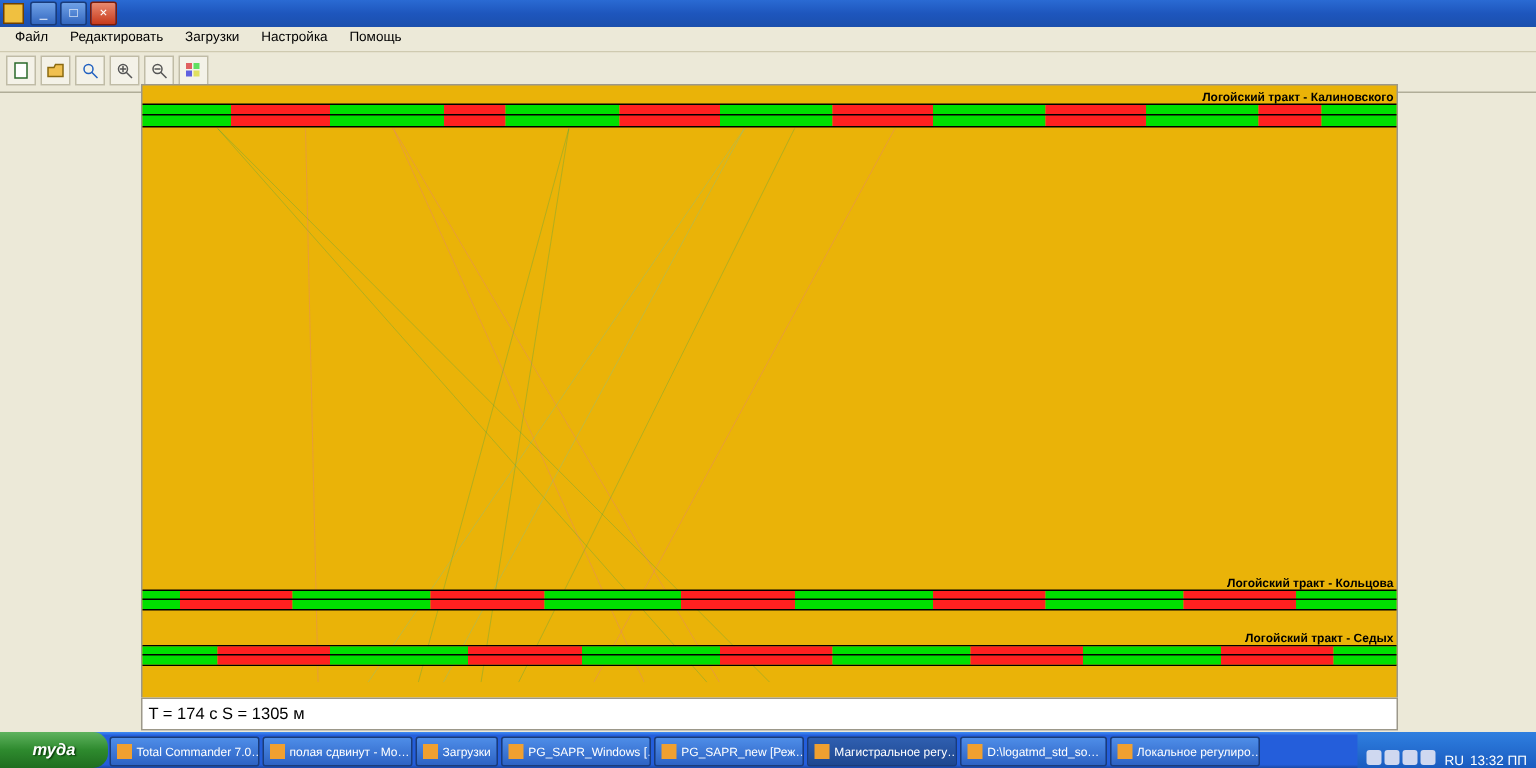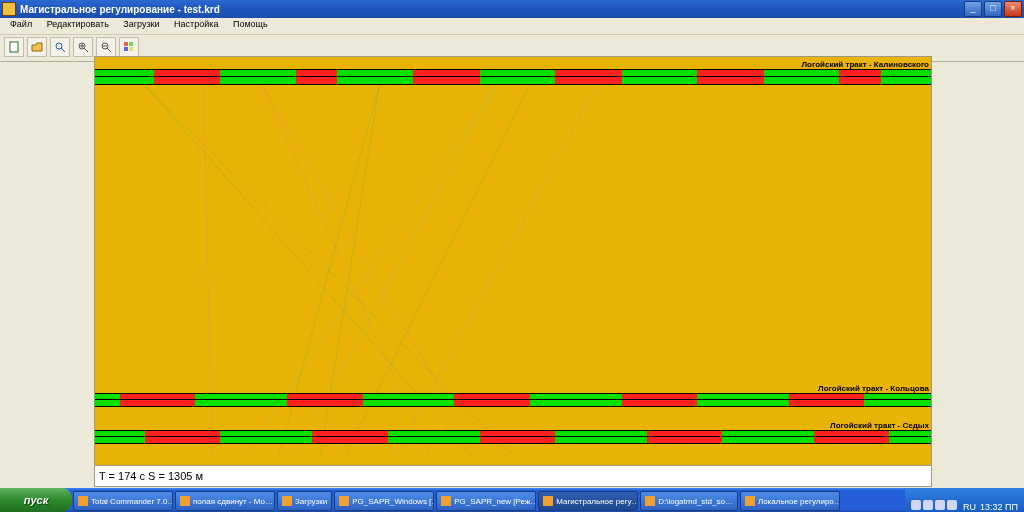--- a/index.html
+++ b/index.html
@@ -185,21 +185,20 @@
   .tray-icons span {
     display:inline-block; width:10px; height:10px;
     background:#cfd8f0; border-radius:2px; margin-right:2px;
   }
 </style>
 </head>
 <body>
 
 <div class="titlebar">
   <div class="app-icon"></div>
-  <div class="title-text">Магистральное регулирование - test.krd</div>
   <div class="win-btns">
     <div class="win-btn">_</div>
     <div class="win-btn">□</div>
     <div class="win-btn close">×</div>
   </div>
 </div>
 
 <div class="menubar">
   <span>Файл</span>
   <span>Редактировать</span>
@@ -313,21 +312,21 @@
       </div>
       <div class="mid-line" style="top: calc(91% + 6px);"></div>
     </div>
 </div>
 
 <div class="status-line">
   <span class="left">T = 174 c   S = 1305 м</span>
 </div>
 
 <div class="taskbar">
-  <div class="start-btn">пуск</div>
+  <div class="start-btn">туда</div>
   <div id="task-items" style="display:flex;">
       <div class="task-item">
         <div class="ticon"></div>
         <span>Total Commander 7.0…</span>
       </div>
       <div class="task-item">
         <div class="ticon"></div>
         <span>полая сдвинут - Mo…</span>
       </div>
       <div class="task-item">

